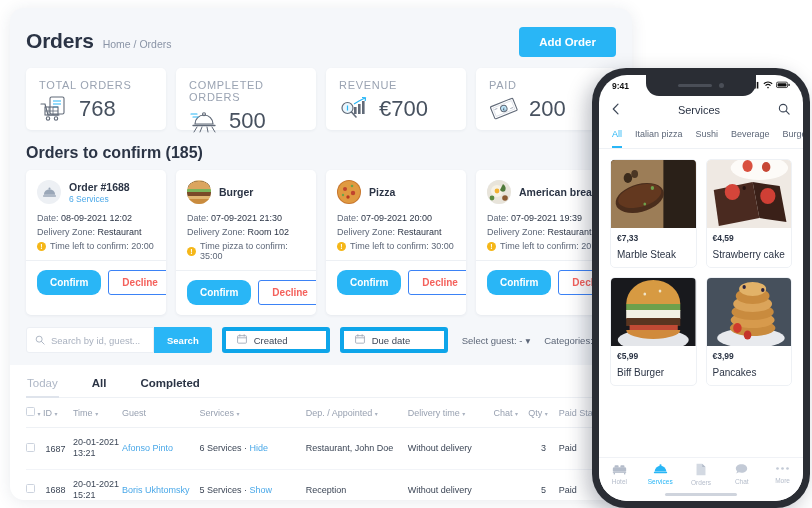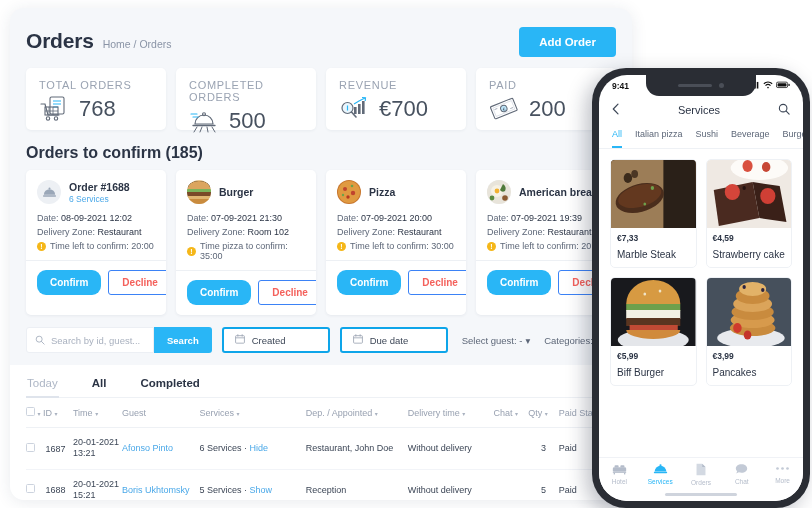--- a/index.html
+++ b/index.html
@@ -129,21 +129,21 @@
     width: 100%; font-family: "Liberation Sans", sans-serif; background: transparent;
   }
   .search-wrap input::placeholder { color: #a9b1bf; }
   .search-btn {
     background: #29b6f6; color: #fff; border: none;
     font-size: 9.5px; font-weight: bold; height: 26px; padding: 0 13px;
     border-radius: 0 3px 3px 0; cursor: pointer;
   }
   .date-pill {
     display: flex; align-items: center; gap: 7px;
-    background: #fff; border: 2px solid #0ea5e9; border-radius: 3px;
+    background: #fff; border: 4px solid #0ea5e9; border-radius: 3px;
     height: 26px; padding: 0 11px; margin-left: 10px;
     font-size: 9.5px; color: #3c4656; width: 108px;
   }
   .filter-link {
     font-size: 9.5px; color: #5d6778; margin-left: 14px; white-space: nowrap;
     display: flex; align-items: center; gap: 3px; cursor: pointer;
   }
 
   
   .table-panel {

